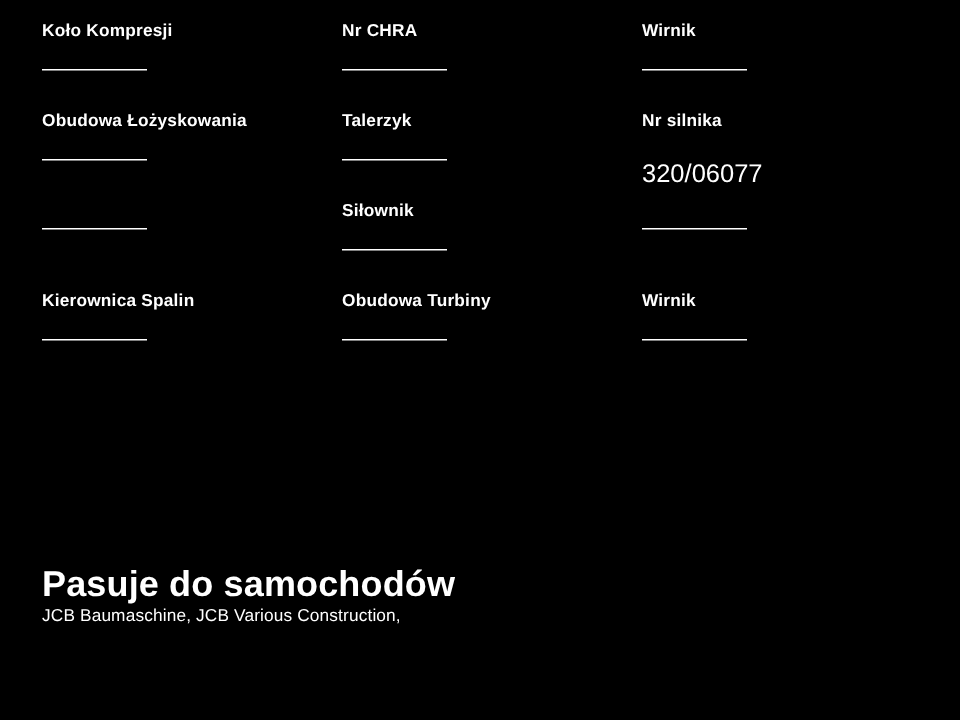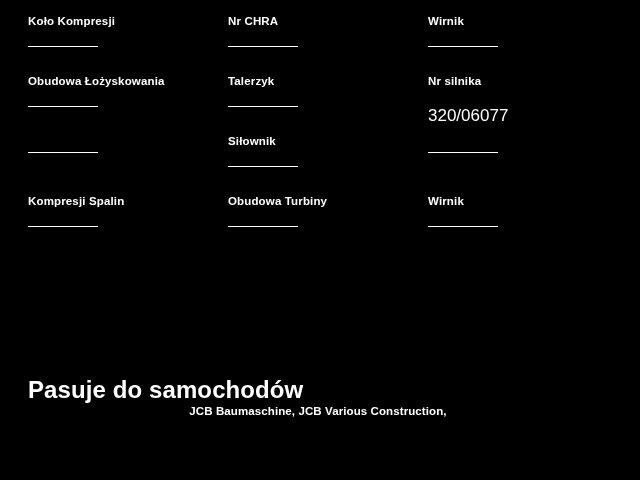--- a/index.html
+++ b/index.html
@@ -67,25 +67,24 @@
 
   .footer-title {
     font-size: 24px;
     font-weight: bold;
     letter-spacing: 0.1px;
     line-height: 24px;
   }
 
   .footer-sub {
     font-size: 11.5px;
-    font-weight: bold;
+    font-weight: normal;
     letter-spacing: 0.1px;
     line-height: 15px;
     margin-top: 2px;
-    text-align: center;
   }
 </style>
 </head>
 <body>
 
 <div class="page">
 
   <div class="spec-grid">
 
     <div class="spec-cell">
@@ -125,21 +124,21 @@
     <div class="spec-cell">
       <div class="spec-label">Siłownik</div>
       <div class="spec-rule"></div>
     </div>
 
     <div class="spec-cell">
       <div class="spec-rule"></div>
     </div>
 
     <div class="spec-cell">
-      <div class="spec-label">Kompresji Spalin</div>
+      <div class="spec-label">Kierownica Spalin</div>
       <div class="spec-rule"></div>
     </div>
 
     <div class="spec-cell">
       <div class="spec-label">Obudowa Turbiny</div>
       <div class="spec-rule"></div>
     </div>
 
     <div class="spec-cell">
       <div class="spec-label">Wirnik</div>

